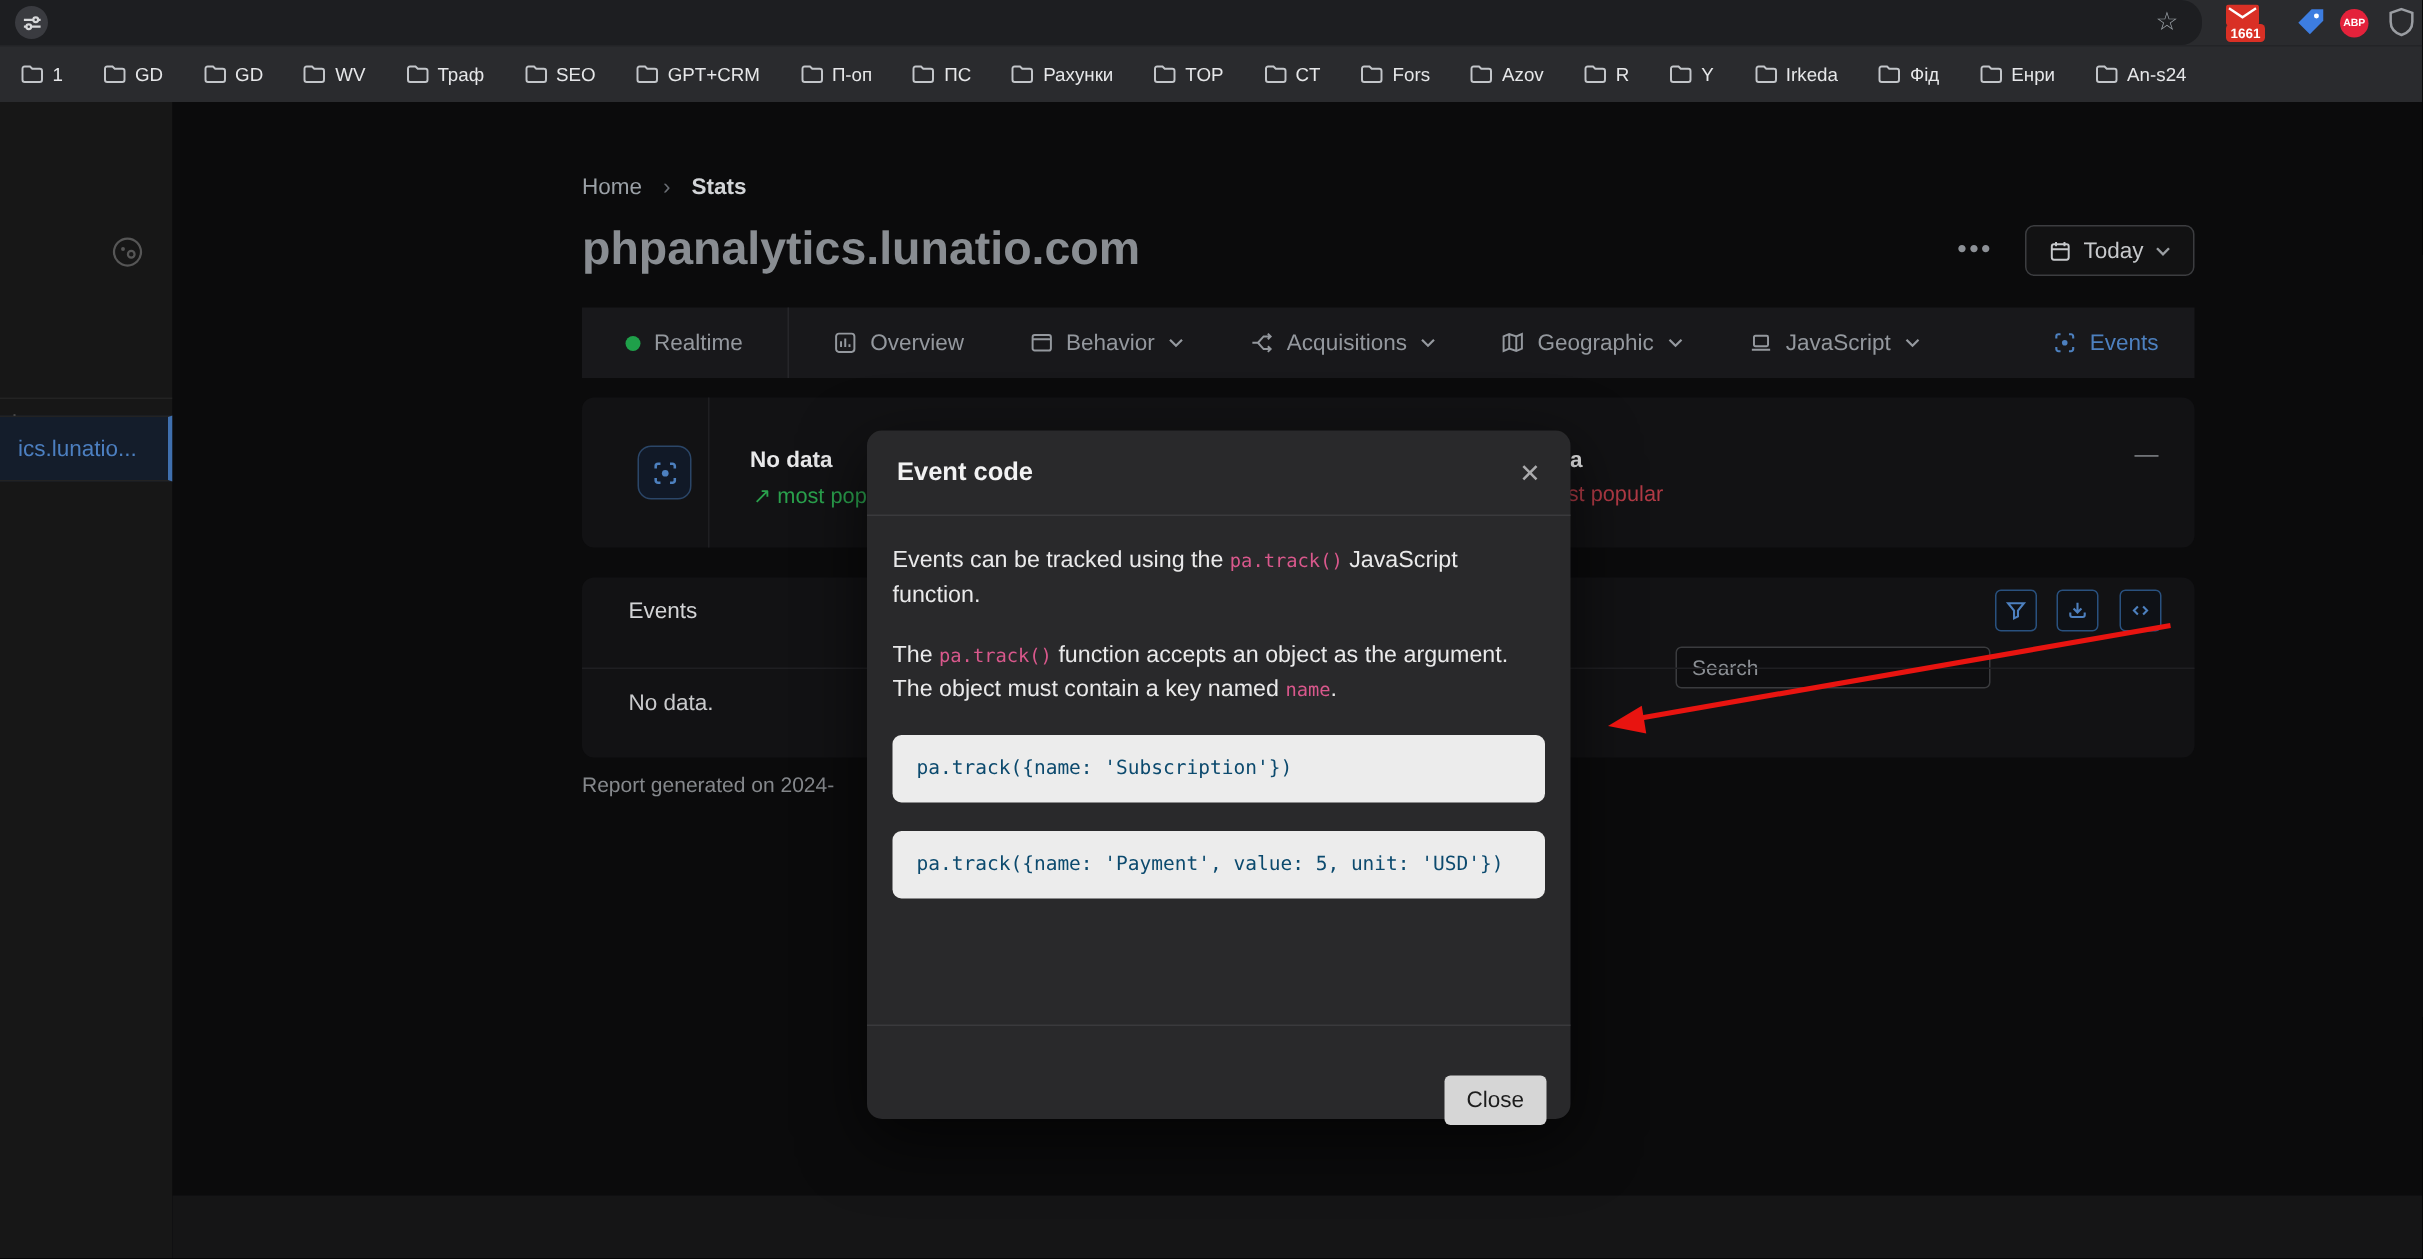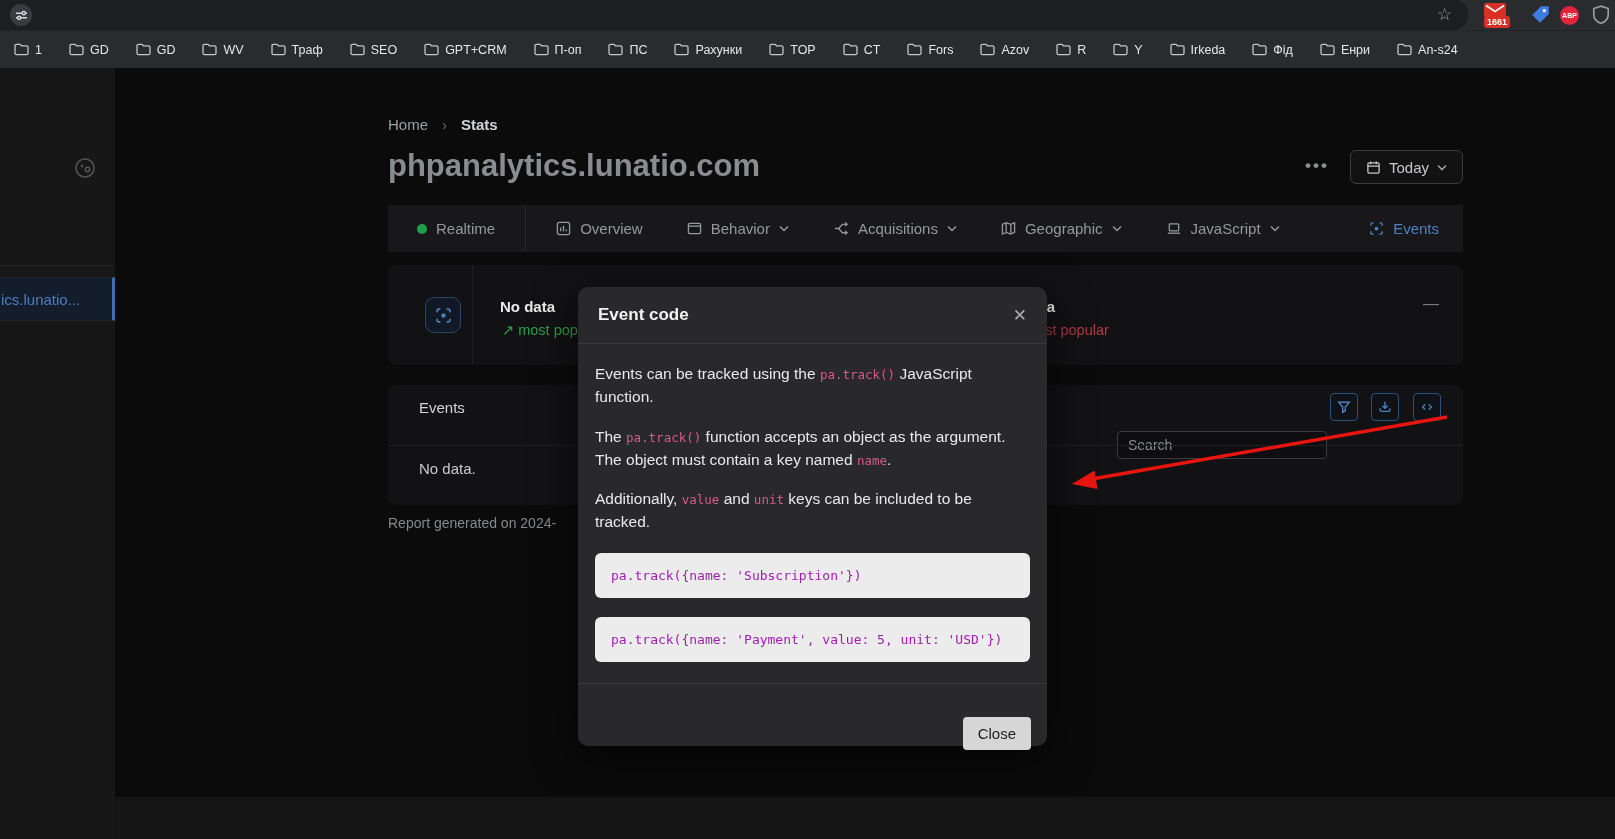--- a/index.html
+++ b/index.html
@@ -28,21 +28,21 @@
                display:flex; align-items:center; padding-left:14px; gap:27px; border-top:1px solid #232427; }
   .bm { display:flex; align-items:center; gap:6px; color:#e6e7e9; font-size:12.5px; cursor:pointer; white-space:nowrap; }
 
   
   .sidebar { left:0; top:68px; width:115px; height:771px; background:#171717; }
   .sb-cut { position:absolute; left:3px; top:206px; color:#b9b9b9; font-size:15px; }
   .sb-divider { position:absolute; left:0; top:197px; width:115px; border-top:1px solid #232323; }
   .sb-active { position:absolute; left:0; top:209px; width:115px; height:44px; background:#141d2b;
                border-right:3px solid #3f6fae; border-top:1px solid #232323; border-bottom:1px solid #232323;
                display:flex; align-items:center; }
-  .sb-active span { color:#4c7fc0; font-size:15px; padding-left:1px; white-space:nowrap; overflow:hidden; }
+  .sb-active span { color:#4c7fc0; font-size:15px; padding-left:12px; white-space:nowrap; overflow:hidden; }
   .main { left:115px; top:68px; width:1500px; height:771px; background:#0b0b0c; }
   .footband { left:115px; top:797px; width:1500px; height:42px; background:#151516; }
 
   
   .crumb { left:388px; top:116px; display:flex; align-items:center; gap:14px; font-size:15px; }
   .crumb .home { color:#9aa0a6; } .crumb .sep { color:#6b6f75; font-size:15px; }
   .crumb .cur { color:#d2d4d7; font-weight:700; }
   .pagetitle { left:388px; top:148px; font-size:31px; font-weight:600; color:#898d92; }
   .dotsmenu { left:1305px; top:156px; color:#8d9197; font-size:17px; letter-spacing:2px; font-weight:700; cursor:pointer; }
   .todaybtn { left:1350px; top:150px; width:113px; height:34px; border:1px solid #3c3d40; border-radius:6px;
@@ -84,21 +84,21 @@
   .modal { left:578px; top:287px; width:469px; height:459px; background:#29292b; border-radius:10px;
            box-shadow:0 14px 44px rgba(0,0,0,.65); z-index:5; }
   .m-head { position:absolute; left:0; top:0; width:100%; height:57px; border-bottom:1px solid #3a3a3d;
             display:flex; align-items:center; padding:0 20px; }
   .m-title { font-size:17px; font-weight:700; color:#f2f2f3; }
   .m-close { margin-left:auto; color:#ababad; font-size:17px; cursor:pointer; }
   .m-body { position:absolute; left:0; top:57px; width:100%; padding:18px 17px 0 17px; }
   .mpara { font-size:15.5px; font-weight:500; color:#e9e9ea; line-height:1.5; margin-bottom:16px; }
   .icode { font-family:"DejaVu Sans Mono",monospace; font-size:12.5px; color:#d9588c; }
   .codeblock { background:#ececec; border-radius:6px; padding:15px 16px; margin-top:19px;
-               font-family:"DejaVu Sans Mono",monospace; font-size:13px; color:#a21caf; white-space:nowrap; overflow:hidden; }
+               font-family:"DejaVu Sans Mono",monospace; font-size:13px; color:#0c4a6e; white-space:nowrap; overflow:hidden; }
   .m-foot { position:absolute; left:0; bottom:0; width:100%; height:63px; border-top:1px solid #3a3a3d;
             display:flex; align-items:center; justify-content:flex-end; padding:0 16px; }
   .m-closebtn { background:#d6d6d6; color:#1d1d1d; font-size:15px; font-family:"Liberation Sans",sans-serif;
                 border:none; border-radius:4px; padding:8px 15px; cursor:pointer;margin-top:36px; }
 
   .arrowlayer { left:0; top:0; width:1615px; height:839px; pointer-events:none; z-index:9; }
 </style>
 </head>
 <body>
 
@@ -395,21 +395,20 @@
 
   <div class="abs modal">
     <div class="m-head">
       <span class="m-title">Event code</span>
       <span class="m-close">✕</span>
     </div>
     <div class="m-body">
       <div>
           <div class="mpara">Events can be tracked using the <span class="icode">pa.track()</span> JavaScript function.</div>
           <div class="mpara">The <span class="icode">pa.track()</span> function accepts an object as the argument. The object must contain a key named <span class="icode">name</span>.</div>
-          <div class="mpara">Additionally, <span class="icode">value</span> and <span class="icode">unit</span> keys can be included to be tracked.</div>
         </div>
       <div>
           <div class="codeblock">pa.track({name: 'Subscription'})</div>
           <div class="codeblock">pa.track({name: 'Payment', value: 5, unit: 'USD'})</div>
         </div>
     </div>
     <div class="m-foot">
       <button class="m-closebtn">Close</button>
     </div>
   </div>

